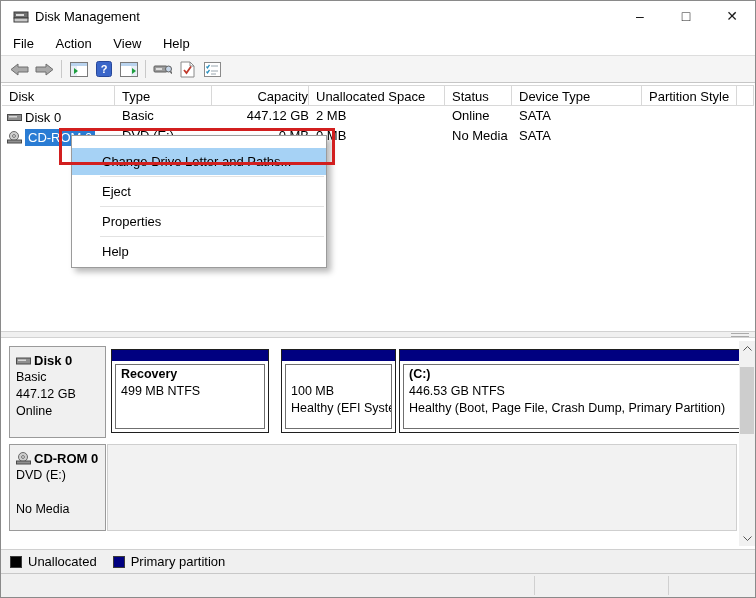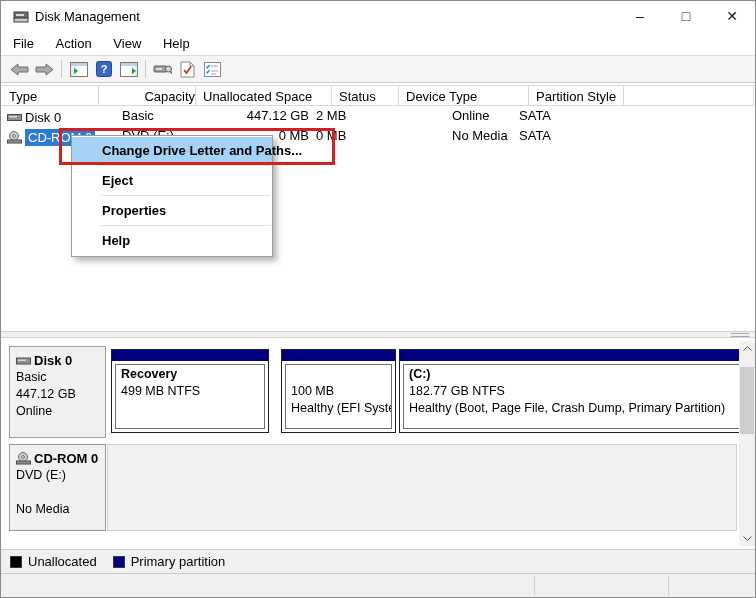--- a/index.html
+++ b/index.html
@@ -78,23 +78,23 @@
                border-top:1px solid #d0d0d0; display:flex; align-items:center; padding-left:9px; }
   .swatch { width:12px; height:12px; border:1px solid #3a3a3a; margin-right:6px; flex:none; }
   .sw-unalloc { background:#000000; } .sw-primary { background:#000080; }
   .legendlabel { margin-right:16px; font-size:13px; }
   .statusbar { position:absolute; left:0; top:572px; right:0; bottom:0; background:#f0f0f0;
                border-top:1px solid #c8c8c8; }
   .sdiv { position:absolute; top:2px; bottom:2px; width:1px; background:#d0d0d0; }
   .sd1 { left:533px; } .sd2 { left:667px; }
 
   
-  .ctxmenu { position:absolute; left:70px; top:134px; width:202px; background:#fff;
+  .ctxmenu { position:absolute; left:70px; top:134px; width:256px; background:#fff;
              border:1px solid #9b9b9b; box-shadow:4px 4px 6px rgba(0,0,0,0.28);
-             padding:1px 0 2px 0; z-index:20;font-weight:bold; }
+             padding:12px 0 2px 0; z-index:20; }
   .mitem { height:27px; line-height:27px; padding-left:30px; font-size:13px; white-space:nowrap; }
   .mitem.hl { background:#a6d2f5; }
   .msep { height:1px; background:#e2e2e2; margin:1px 2px 1px 28px; }
 
   
   .redbox { position:absolute; left:58px; top:127px; width:276px; height:37px;
             border:3px solid #d21f1f; z-index:30; pointer-events:none; }
 </style>
 </head>
 <body>
@@ -179,20 +179,21 @@
         <line x1="7" y1="4" x2="14" y2="4" stroke="#9aa7b0"></line>
         <path d="M2.5 9.5 L3.5 10.8 L5.5 7.8" fill="none" stroke="#2a8fbd" stroke-width="1.3"></path>
         <line x1="7" y1="9" x2="14" y2="9" stroke="#9aa7b0"></line>
         <line x1="7" y1="12" x2="12" y2="12" stroke="#9aa7b0"></line>
       </svg>
     </span>
   </div>
 
   <div class="listpanel">
     <div class="lheader">
+      <div class="hcell c0">Disk</div>
       <div class="hcell c1">Type</div>
       <div class="hcell c2">Capacity</div>
       <div class="hcell c3">Unallocated Space</div>
       <div class="hcell c4">Status</div>
       <div class="hcell c5">Device Type</div>
       <div class="hcell c6">Partition Style</div>
       <div class="hcell c7"></div>
     </div>
 
     <div class="lrow" style="top:23px;">
@@ -259,21 +260,21 @@
         <div class="pinner">
           <div class="pline ptitle"></div>
           <div class="pline">100 MB</div>
           <div class="pline">Healthy (EFI System</div>
         </div>
       </div>
       <div class="part p2">
         <div class="pbar"></div>
         <div class="pinner">
           <div class="pline ptitle">(C:)</div>
-          <div class="pline">182.77 GB NTFS</div>
+          <div class="pline">446.53 GB NTFS</div>
           <div class="pline">Healthy (Boot, Page File, Crash Dump, Primary Partition)</div>
         </div>
       </div>
     </div>
 
     <div class="dlabel dl1">
       <div class="dname">
         <svg width="15" height="13" viewBox="0 0 15 13">
           <circle cx="7" cy="5" r="4.5" fill="#cfcfcf" stroke="#6a6a6a"></circle>
           <circle cx="7" cy="5" r="1.4" fill="#fff" stroke="#6a6a6a"></circle>

